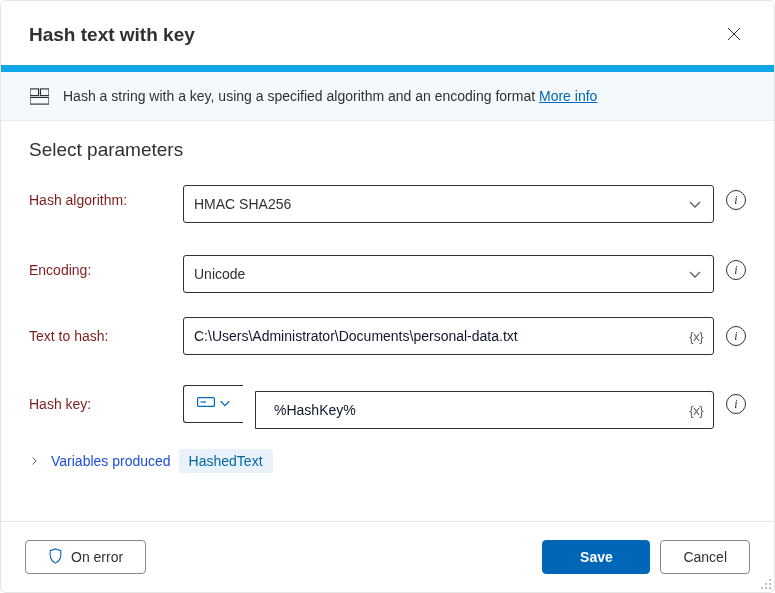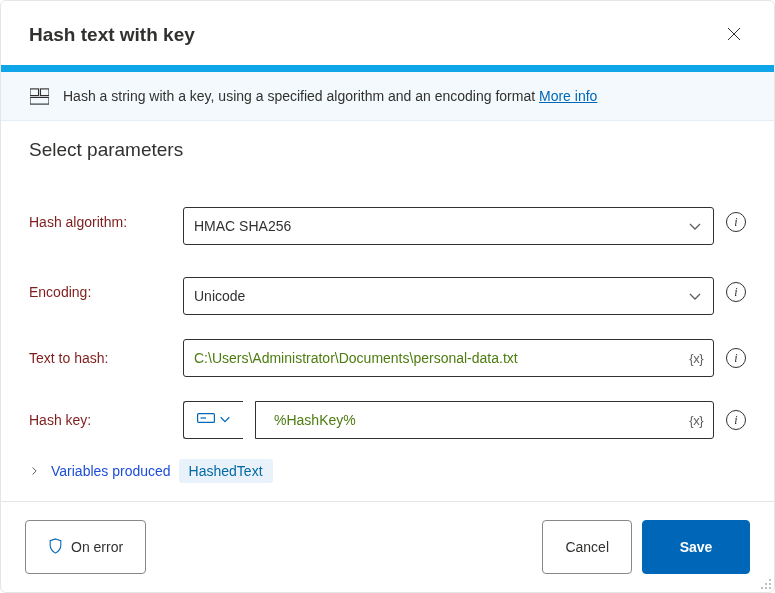--- a/index.html
+++ b/index.html
@@ -55,21 +55,21 @@
     .app-icon { width: 20px; height: 20px; display: flex; align-items: center; justify-content: center; }
     .content {
       padding: 18px 28px 0 28px;
       flex: 1;
       overflow: auto;
     }
     .section-title {
       font-size: 19px;
       font-weight: 400;
       color: #323130;
-      margin-bottom: 38px;
+      margin-bottom: 16px;
     }
     .form-row {
       display: flex;
       align-items: center;
       margin-bottom: 24px;
     }
     .form-label {
       width: 154px;
       font-size: 14px;
       color: #7f1d1d;
@@ -99,21 +99,21 @@
       width: 20px; height: 20px;
       display: flex; align-items: center; justify-content: center;
       color: #605e5c;
     }
     .text-box input {
       flex: 1;
       border: none;
       outline: none;
       font-size: 14px;
       font-family: inherit;
-      color: #4d7c0f;
+      color: #0f172a;
       padding: 0;
     }
     .var-token {
       color: #605e5c;
       font-size: 13px;
       cursor: pointer;
       letter-spacing: -0.5px;
     }
     .info-icon {
       width: 20px; height: 20px;
@@ -134,21 +134,21 @@
       border-right: none;
       border-top-left-radius: 3px;
       border-bottom-left-radius: 3px;
       display: flex;
       align-items: center;
       justify-content: center;
       gap: 4px;
       cursor: pointer;
       color: #0067b8;
     }
-    .type-picker + .text-box { border-top-left-radius: 0; border-bottom-left-radius: 0; }
+    .type-picker + .text-box { border-top-left-radius: 0; border-bottom-left-radius: 0; margin-top: 12px; }
     .type-picker + .text-box input { padding-left: 8px; }
     .vars-row {
       display: flex;
       align-items: center;
       gap: 8px;
       margin-top: -4px;
     }
     .vars-chevron { color: #605e5c; cursor: pointer; width: 14px; }
     .vars-label { font-size: 14px; color: #1d4ed8; cursor: pointer; }
     .var-badge {
@@ -160,21 +160,21 @@
       cursor: pointer;
     }
     .footer {
       border-top: 1px solid #e5e5e5;
       padding: 18px 24px;
       display: flex;
       justify-content: space-between;
       align-items: center;
     }
     .btn {
-      height: 54px;
+      height: 34px;
       padding: 0 22px;
       border-radius: 4px;
       font-size: 14px;
       font-family: inherit;
       cursor: pointer;
       display: inline-flex;
       align-items: center;
       gap: 8px;
     }
     .btn-secondary {
@@ -310,22 +310,22 @@
   <div class="footer">
     <button class="btn btn-secondary">
       <span>
         <svg width="15" height="16" viewBox="0 0 16 18">
             <path d="M8 1 L14 3 V8 C14 12 11 15.5 8 17 C5 15.5 2 12 2 8 V3 Z" fill="none" stroke="#0067b8" stroke-width="1.2"></path>
           </svg>
       </span>
       <span>On error</span>
     </button>
     <div class="footer-right">
+      <button class="btn btn-primary">Save</button>
       <button class="btn btn-secondary">Cancel</button>
-      <button class="btn btn-primary">Save</button>
     </div>
   </div>
 
   <div class="resize-handle">
     <svg width="14" height="14" viewBox="0 0 14 14">
       <circle cx="12" cy="4" r="0.9" fill="#a0a0a0"></circle>
       <circle cx="8" cy="8" r="0.9" fill="#a0a0a0"></circle>
         <circle cx="12" cy="8" r="0.9" fill="#a0a0a0"></circle>
       <circle cx="4" cy="12" r="0.9" fill="#a0a0a0"></circle>
         <circle cx="8" cy="12" r="0.9" fill="#a0a0a0"></circle>

